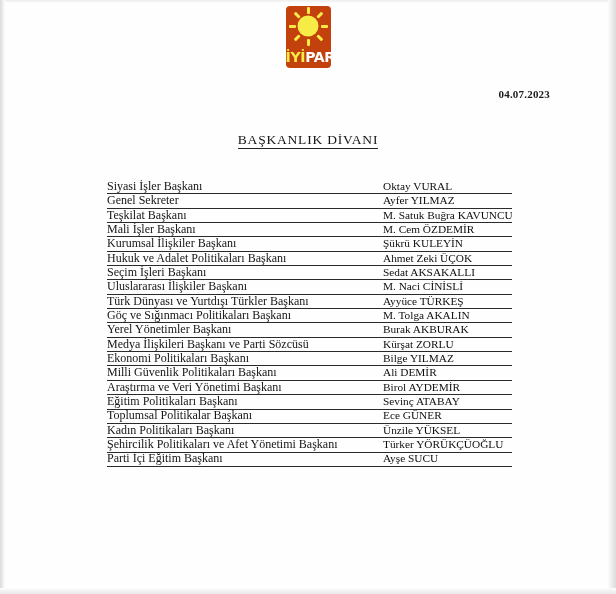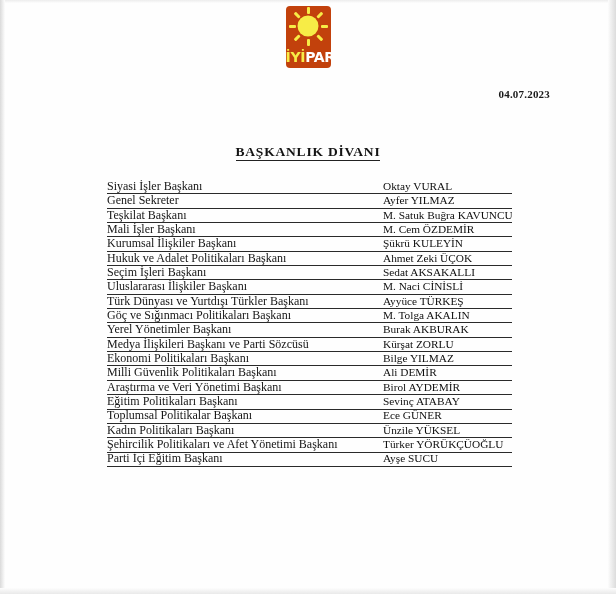--- a/index.html
+++ b/index.html
@@ -107,26 +107,26 @@
     font-family: "Liberation Serif", serif;
     font-size: 11px;
     font-weight: bold;
     color: #1a1a1a;
     letter-spacing: 0.2px;
   }
 
   
   .doc-title {
     position: absolute;
-    top: 144px;
+    top: 132px;
     left: 0;
     right: 0;
     text-align: center;
     font-size: 13.5px;
-    font-weight: bold;
+    font-weight: normal;
     letter-spacing: 0.8px;
     color: #141414;
   }
   .doc-title span {
     border-bottom: 1px solid #222;
     padding-bottom: 1px;
   }
 
   
   .list {

